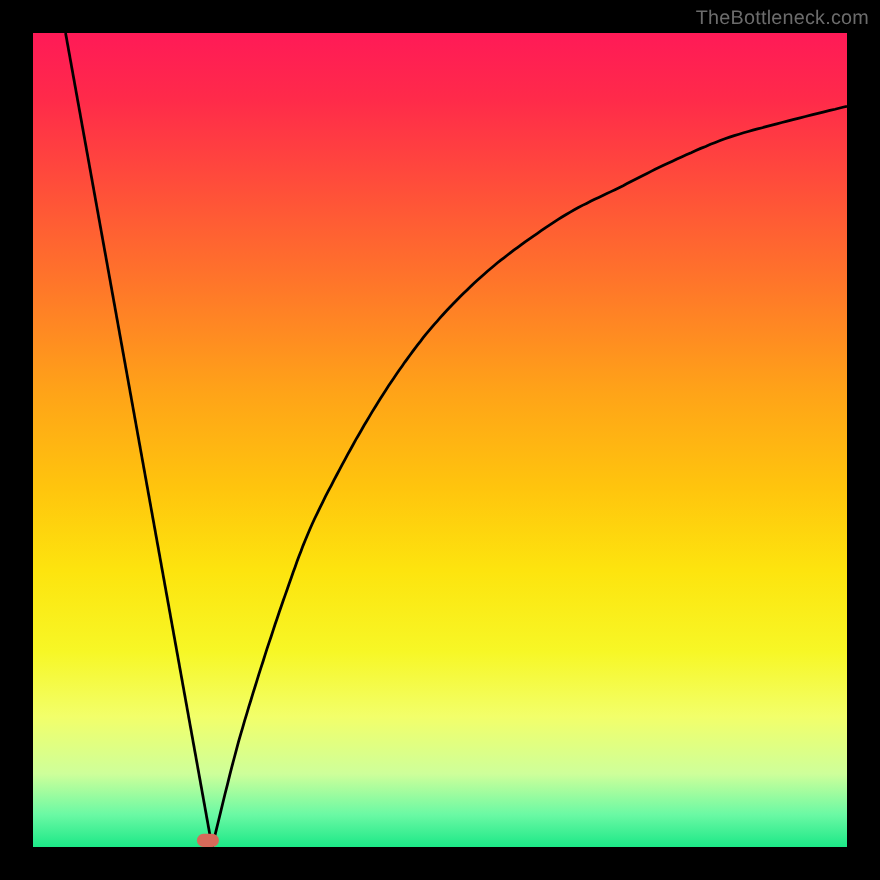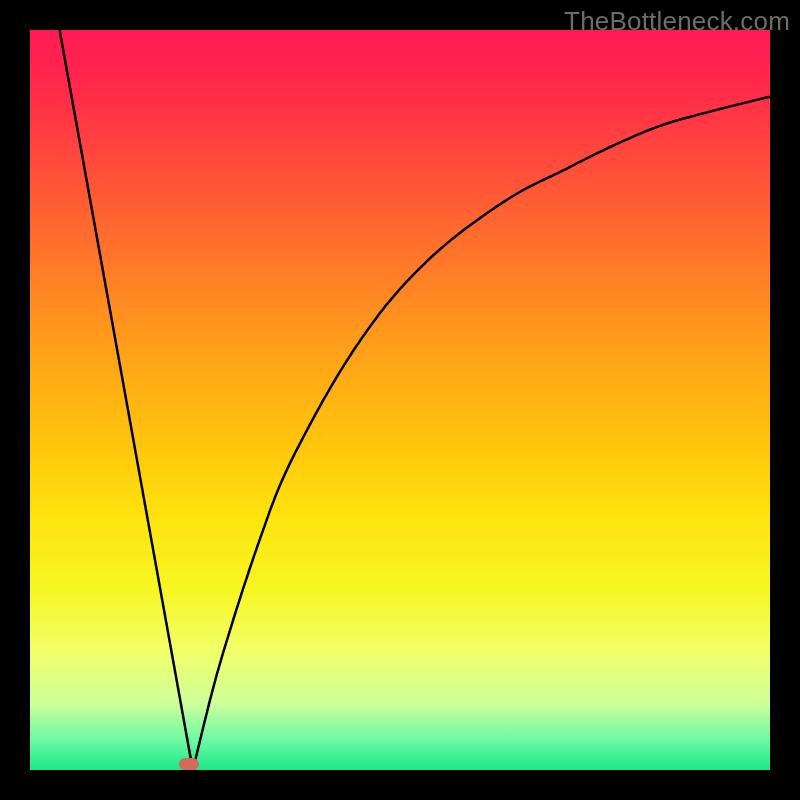--- a/index.html
+++ b/index.html
@@ -28,21 +28,21 @@
       #f2ff6a 84%,
       #ceff9a 91%,
       #6bf9a4 96%,
       #1ce887 100%
     );
   }
   .watermark {
     position: absolute;
     top: 6px;
     right: 10px;
-    font-size: 26px;
+    font-size: 18px;
     color: #6c6c6c;
     font-weight: 500;
     letter-spacing: 0.2px;
   }
   .curve-svg {
     position: absolute;
     left: 30px;
     top: 30px;
     width: 740px;
     height: 740px;

